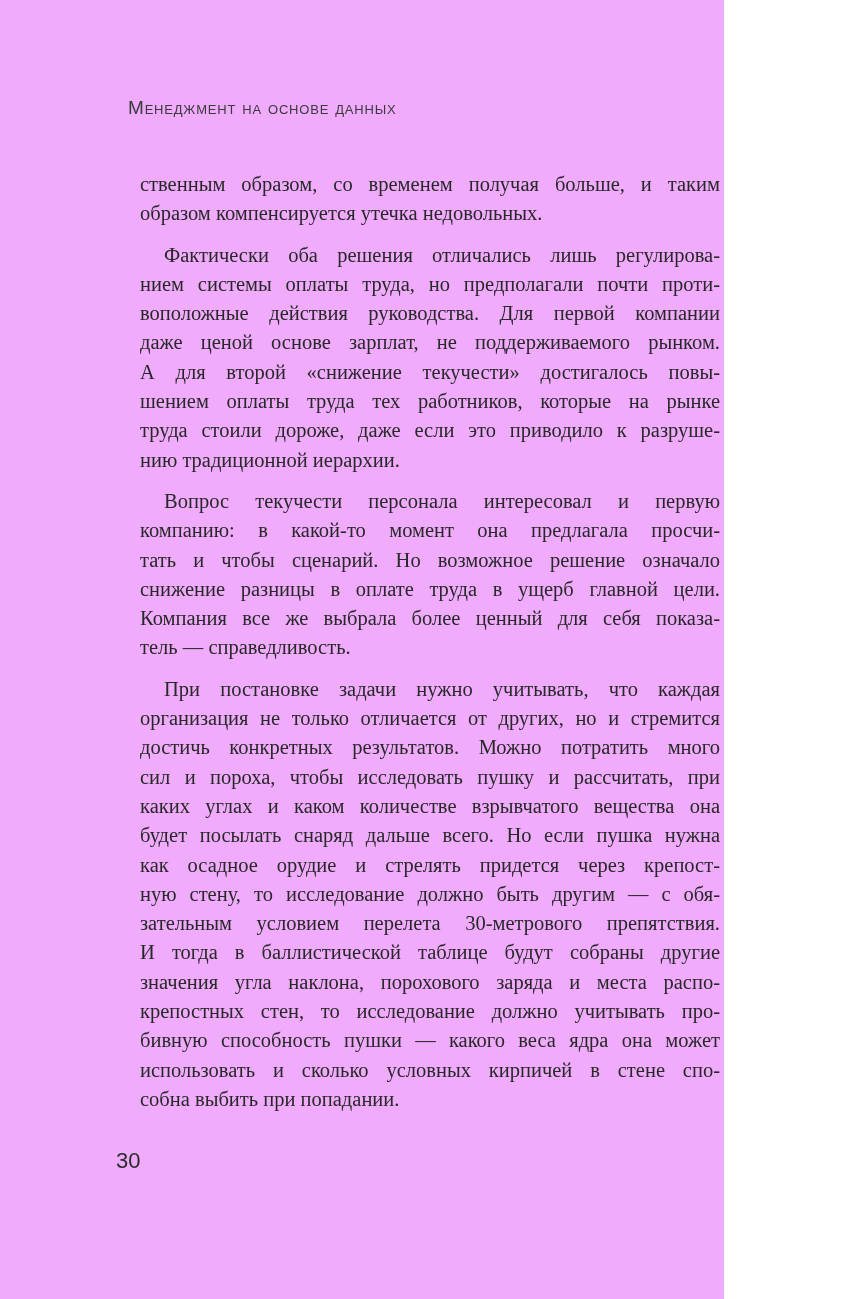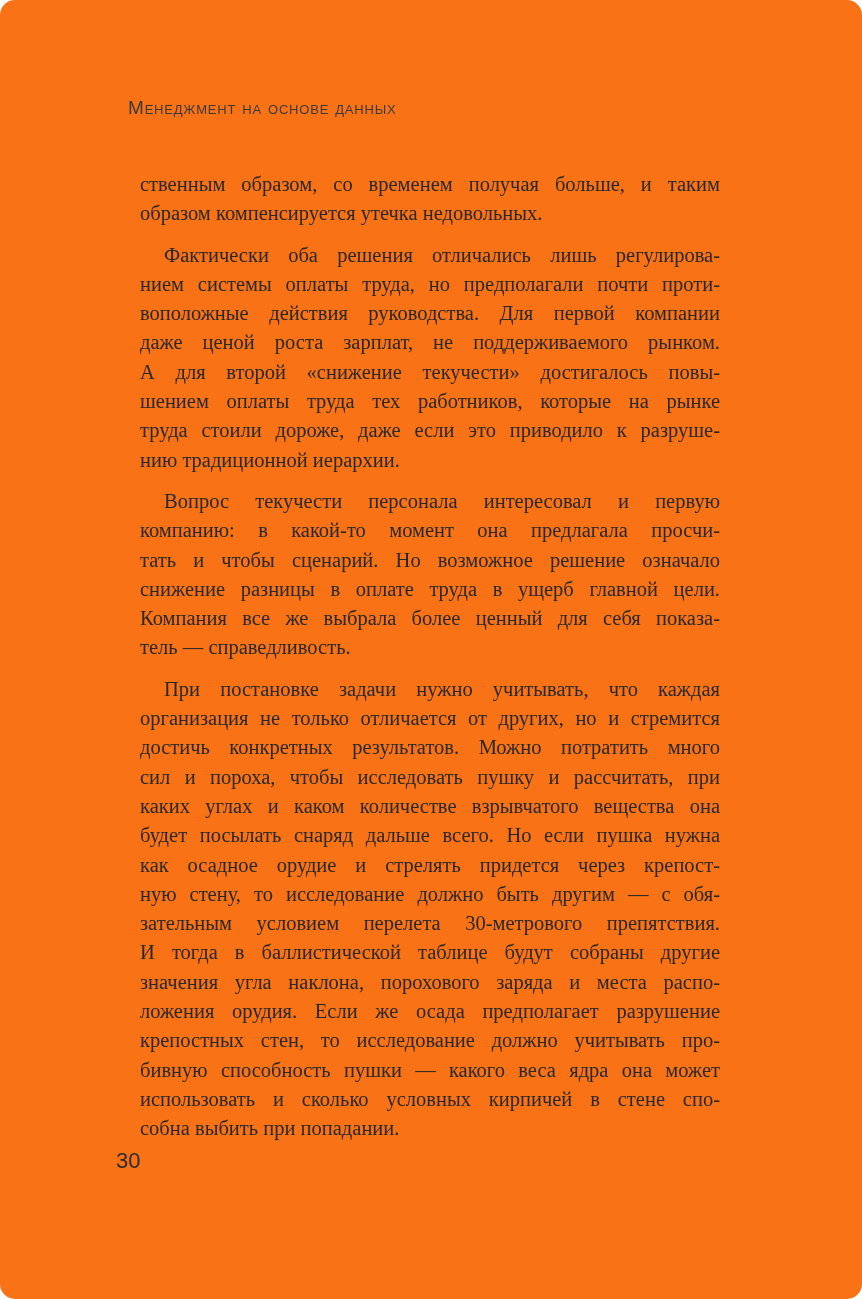--- a/index.html
+++ b/index.html
@@ -2,26 +2,25 @@
 <html lang="ru"><head>
 <meta charset="utf-8">
 <style>
   html, body {
     margin: 0;
     padding: 0;
     background: #ffffff;
   }
   .page {
     position: relative;
-    width: 862px;
+    width: 724px;
     height: 1299px;
-    background: #f97316;
+    background: #f0abfc;
     overflow: hidden;
     font-family: "Liberation Serif", "DejaVu Serif", serif;
-    border-radius: 15px;
   }
   .running-header {
     position: absolute;
     left: 128px;
     top: 97px;
     font-family: "Liberation Sans", "DejaVu Sans", sans-serif;
     font-variant: small-caps;
     font-size: 19px;
     letter-spacing: 0.8px;
     color: #3a3a3a;
@@ -72,21 +71,21 @@
 
   <main class="body-text">
       <div class="paragraph">
         <div class="line">ственным образом, со временем получая больше, и таким</div>
         <div class="line last">образом компенсируется утечка недовольных.</div>
       </div>
       <div class="paragraph">
         <div class="line indent">Фактически оба решения отличались лишь регулирова-</div>
         <div class="line">нием системы оплаты труда, но предполагали почти проти-</div>
         <div class="line">воположные действия руководства. Для первой компании</div>
-        <div class="line">даже ценой роста зарплат, не поддерживаемого рынком.</div>
+        <div class="line">даже ценой основе зарплат, не поддерживаемого рынком.</div>
         <div class="line">А для второй «снижение текучести» достигалось повы-</div>
         <div class="line">шением оплаты труда тех работников, которые на рынке</div>
         <div class="line">труда стоили дороже, даже если это приводило к разруше-</div>
         <div class="line last">нию традиционной иерархии.</div>
       </div>
       <div class="paragraph">
         <div class="line indent">Вопрос текучести персонала интересовал и первую</div>
         <div class="line">компанию: в какой-то момент она предлагала просчи-</div>
         <div class="line">тать и чтобы сценарий. Но возможное решение означало</div>
         <div class="line">снижение разницы в оплате труда в ущерб главной цели.</div>
@@ -98,21 +97,20 @@
         <div class="line">организация не только отличается от других, но и стремится</div>
         <div class="line">достичь конкретных результатов. Можно потратить много</div>
         <div class="line">сил и пороха, чтобы исследовать пушку и рассчитать, при</div>
         <div class="line">каких углах и каком количестве взрывчатого вещества она</div>
         <div class="line">будет посылать снаряд дальше всего. Но если пушка нужна</div>
         <div class="line">как осадное орудие и стрелять придется через крепост-</div>
         <div class="line">ную стену, то исследование должно быть другим — с обя-</div>
         <div class="line">зательным условием перелета 30-метрового препятствия.</div>
         <div class="line">И тогда в баллистической таблице будут собраны другие</div>
         <div class="line">значения угла наклона, порохового заряда и места распо-</div>
-        <div class="line">ложения орудия. Если же осада предполагает разрушение</div>
         <div class="line">крепостных стен, то исследование должно учитывать про-</div>
         <div class="line">бивную способность пушки — какого веса ядра она может</div>
         <div class="line">использовать и сколько условных кирпичей в стене спо-</div>
         <div class="line last">собна выбить при попадании.</div>
       </div>
     </main>
 
   <footer>
     <span class="page-number">30</span>
   </footer>

